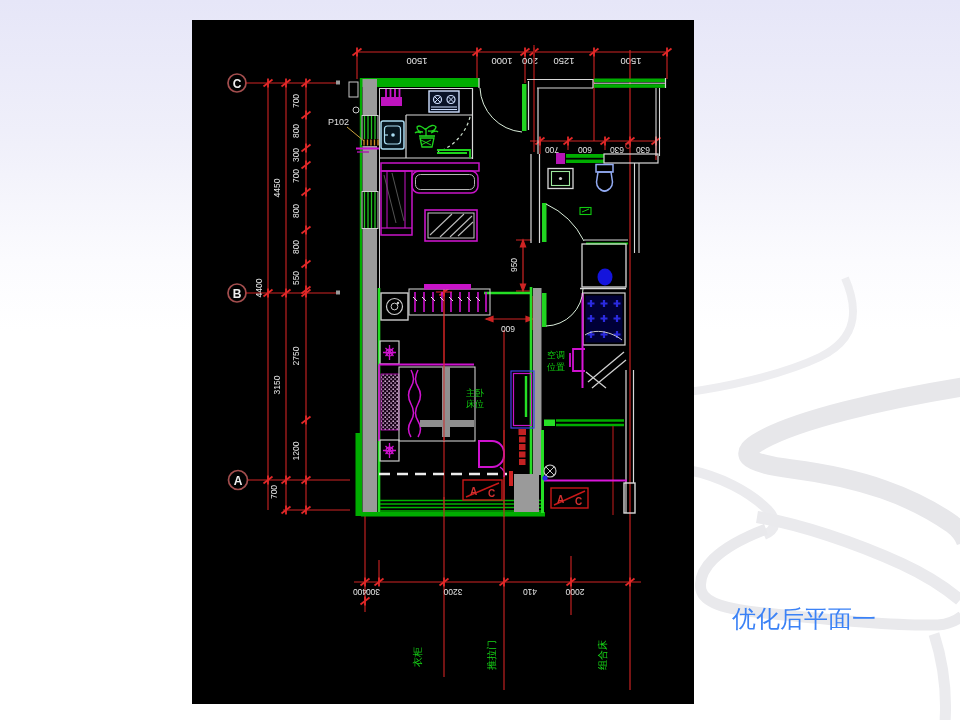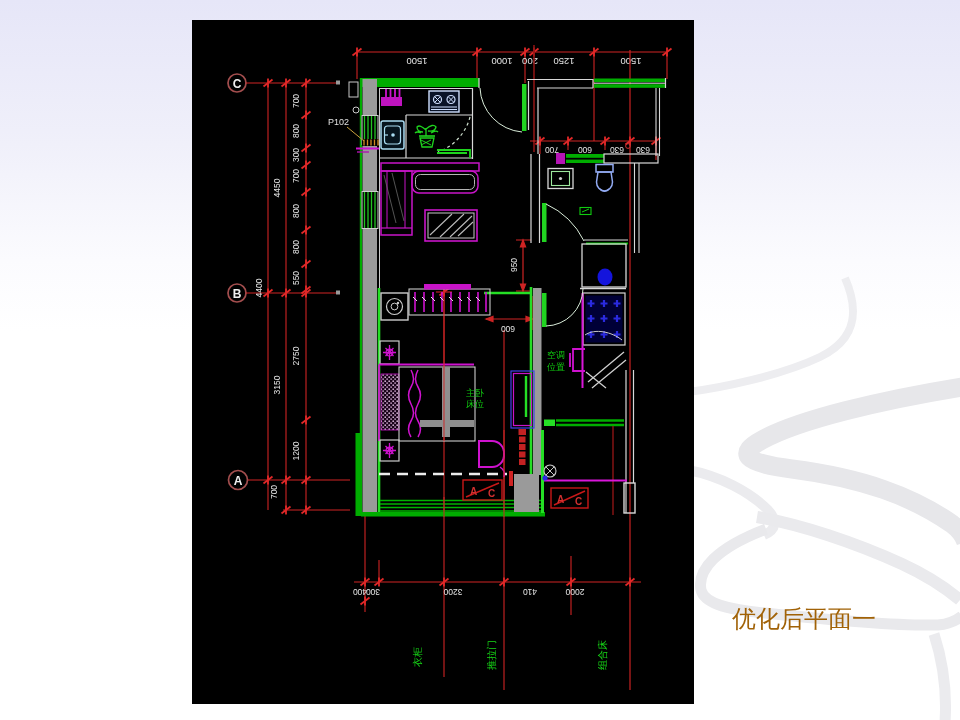--- a/index.html
+++ b/index.html
@@ -1,19 +1,19 @@
 <!DOCTYPE html>
 <html><head>
 <meta charset="utf-8">
 <style>
 html,body{margin:0;padding:0;width:960px;height:720px;overflow:hidden;
 background:linear-gradient(180deg,#e6e6f8 0%,#f0f0fa 20%,#fbfbfe 36%,#ffffff 46%,#ffffff 100%);
 font-family:"Liberation Sans",sans-serif;}
 #stage{position:absolute;left:0;top:0;width:960px;height:720px;}
-.caption{position:absolute;left:732px;top:603px;font-size:24px;color:#a16207;letter-spacing:0px;}
+.caption{position:absolute;left:732px;top:603px;font-size:24px;color:#3b82f6;letter-spacing:0px;}
 </style>
 </head>
 <body>
 <svg id="stage" width="960" height="720" viewBox="0 0 960 720">
 
 <g fill="none">
 <path d="M845,278 C858,308 859,338 820,357 C780,376 720,388 688,392" stroke="#ededf0" stroke-width="8"></path>
 <path d="M968,386 C880,400 798,420 762,440 C738,453 742,463 792,469 C862,478 912,496 952,524 C960,530 964,536 966,542" stroke="#e7e7ea" stroke-width="19"></path>
 <path d="M688,470 C720,476 750,492 768,510 C778,521 776,530 764,535" stroke="#ebebee" stroke-width="10"></path>
 <path d="M757,517 C800,524 856,543 902,564 C928,576 947,589 960,600" stroke="#eaeaed" stroke-width="12"></path>

